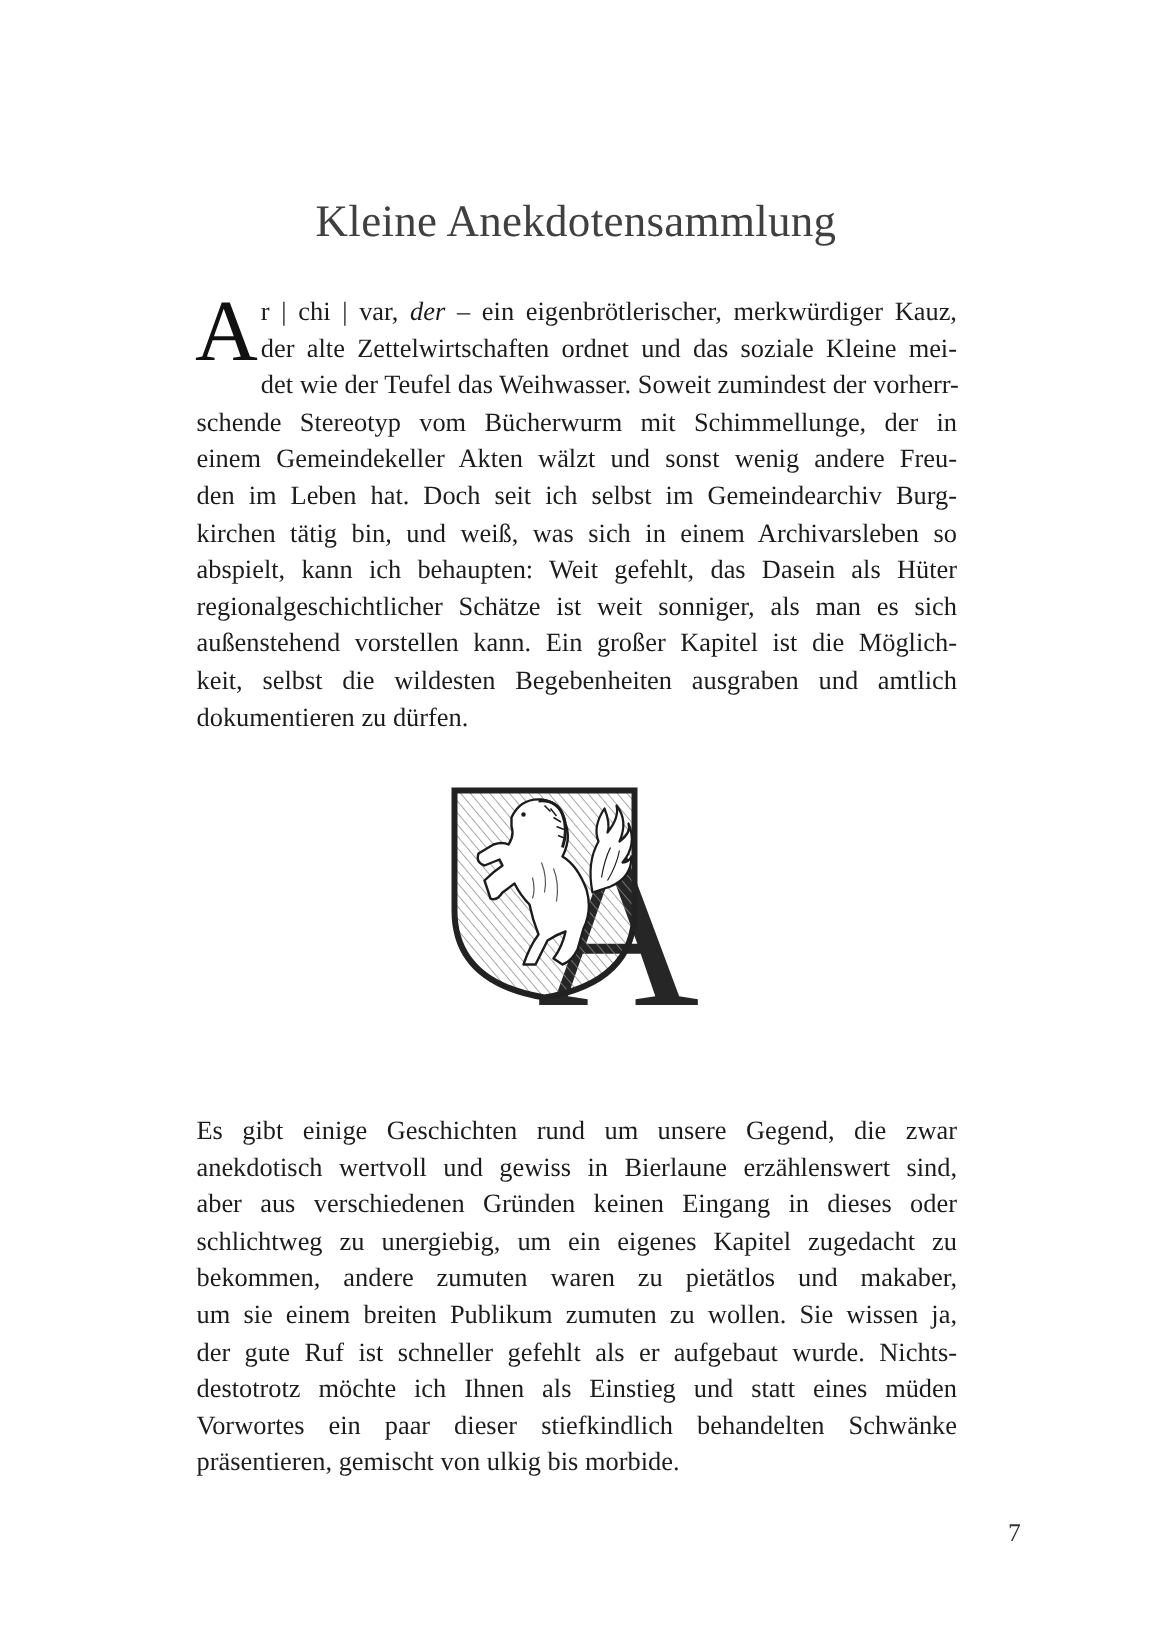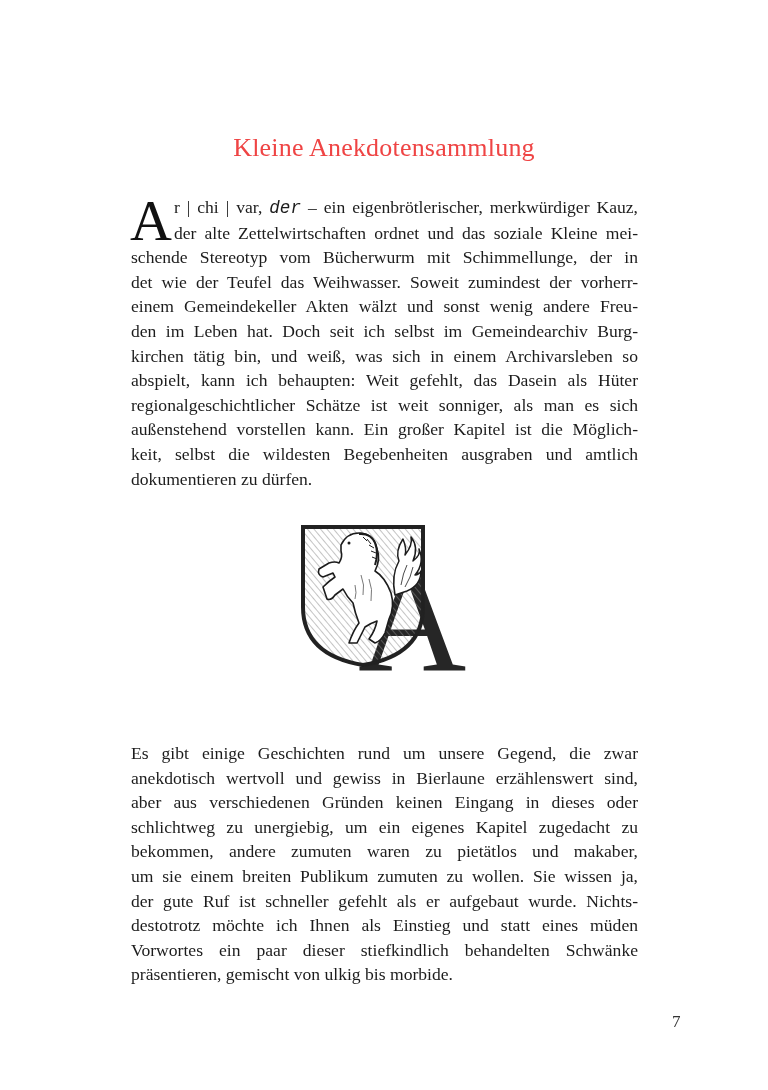--- a/index.html
+++ b/index.html
@@ -19,26 +19,26 @@
       position: absolute;
       left: 0; top: 0;
       width: 768px; height: 1090px;
     }
     .title {
       position: absolute;
       left: 130px;
       width: 508px;
       top: 128px;
       text-align: center;
-      font-size: 26px;
+      font-size: 30px;
       font-weight: normal;
       letter-spacing: 0.2px;
       margin: 0;
       line-height: 40px;
-      color: #ef4444;
+      color: #404040;
     }
     .para {
       position: absolute;
       left: 131px;
       width: 507px;
       font-size: 17.6px;
       line-height: 24.6px;
       text-align: justify;
       margin: 0;
       color: #1c1c1c;
@@ -70,35 +70,35 @@
       width: 180px;
       height: 160px;
     }
     .page-number {
       position: absolute;
       left: 672px;
       top: 1012px;
       font-size: 17px;
       color: #333;
     }
-    em { font-style: italic; font-family: Liberation Mono, monospace; }
+    em { font-style: italic; }
   </style>
 </head>
 <body>
 
 <div class="page">
 
   <h1 class="title">Kleine Anekdotensammlung</h1>
 
   <div class="para p1">
     <span class="dropcap">A</span>
     <span class="line"><span>r | chi | var, </span><em>der</em><span> – ein eigenbrötlerischer, merkwürdiger Kauz,</span></span>
     <span class="line">der alte Zettelwirtschaften ordnet und das soziale Kleine mei-</span>
+    <span class="line">det wie der Teufel das Weihwasser. Soweit zumindest der vorherr-</span>
     <span class="line">schende Stereotyp vom Bücherwurm mit Schimmellunge, der in</span>
-    <span class="line">det wie der Teufel das Weihwasser. Soweit zumindest der vorherr-</span>
     <span class="line">einem Gemeindekeller Akten wälzt und sonst wenig andere Freu-</span>
     <span class="line">den im Leben hat. Doch seit ich selbst im Gemeindearchiv Burg-</span>
     <span class="line">kirchen tätig bin, und weiß, was sich in einem Archivarsleben so</span>
     <span class="line">abspielt, kann ich behaupten: Weit gefehlt, das Dasein als Hüter</span>
     <span class="line">regionalgeschichtlicher Schätze ist weit sonniger, als man es sich</span>
     <span class="line">außenstehend vorstellen kann. Ein großer Kapitel ist die Möglich-</span>
     <span class="line">keit, selbst die wildesten Begebenheiten ausgraben und amtlich</span>
     <span class="line last">dokumentieren zu dürfen.</span>
   </div>
 

